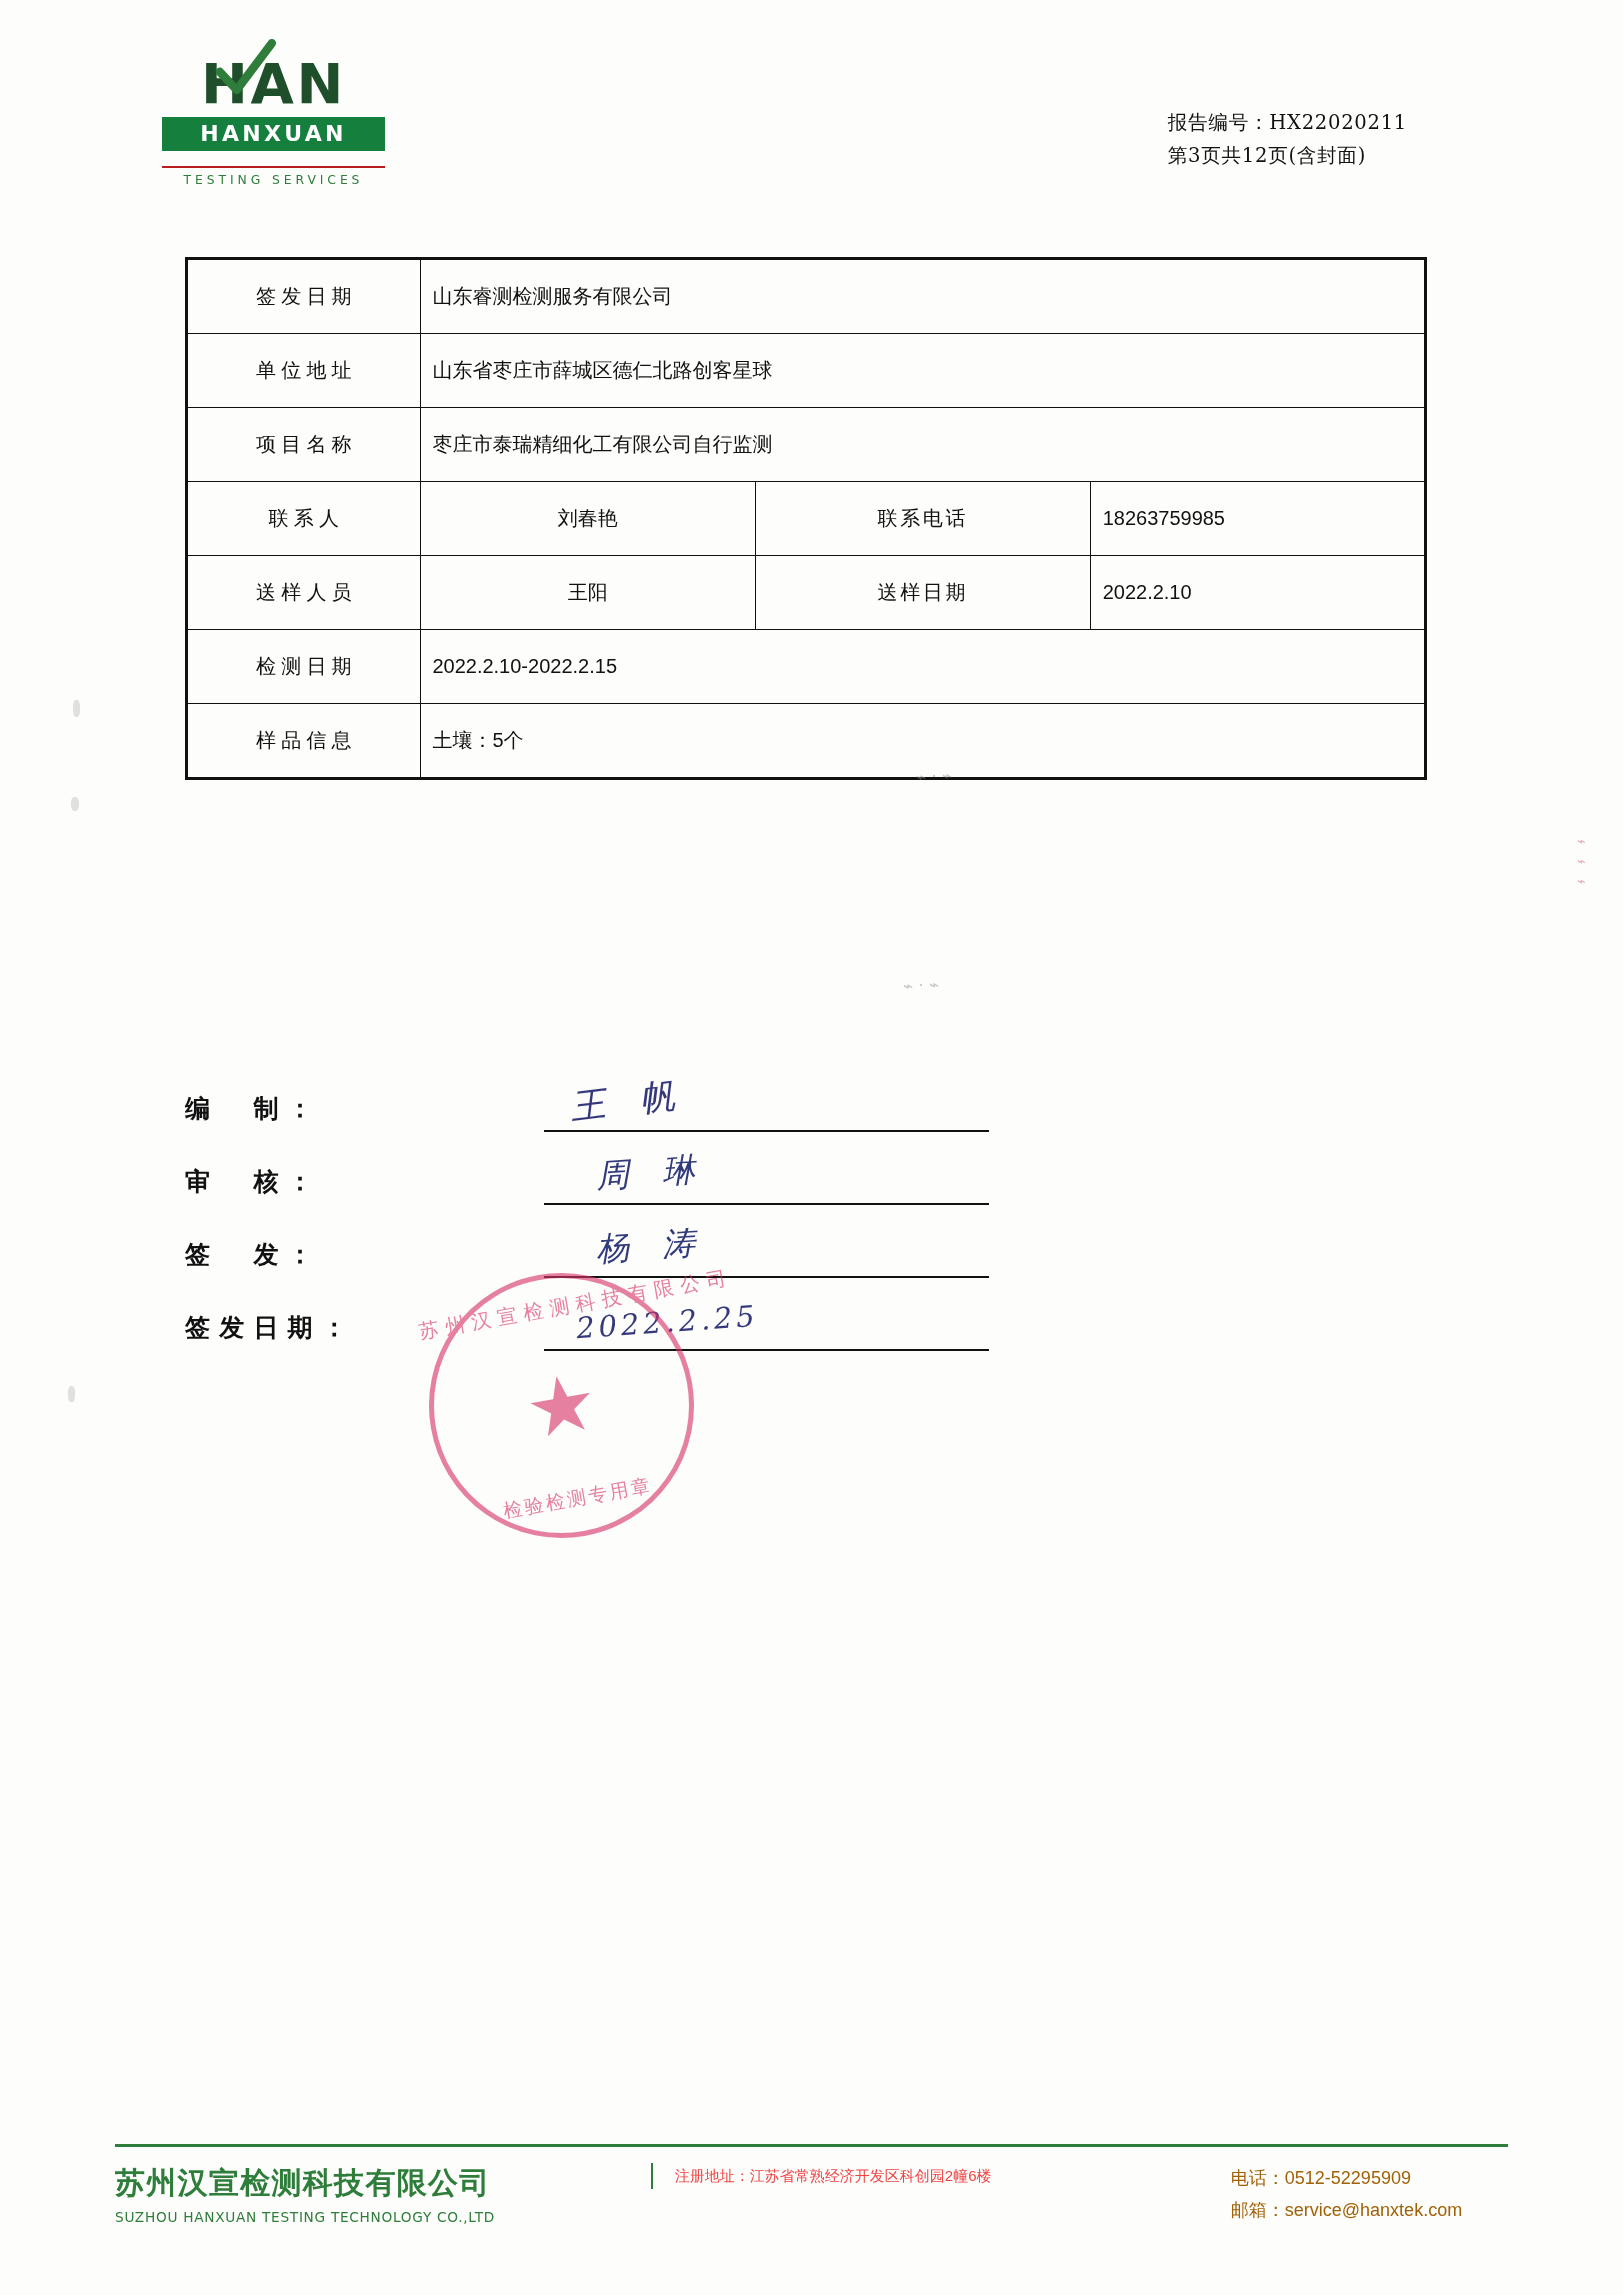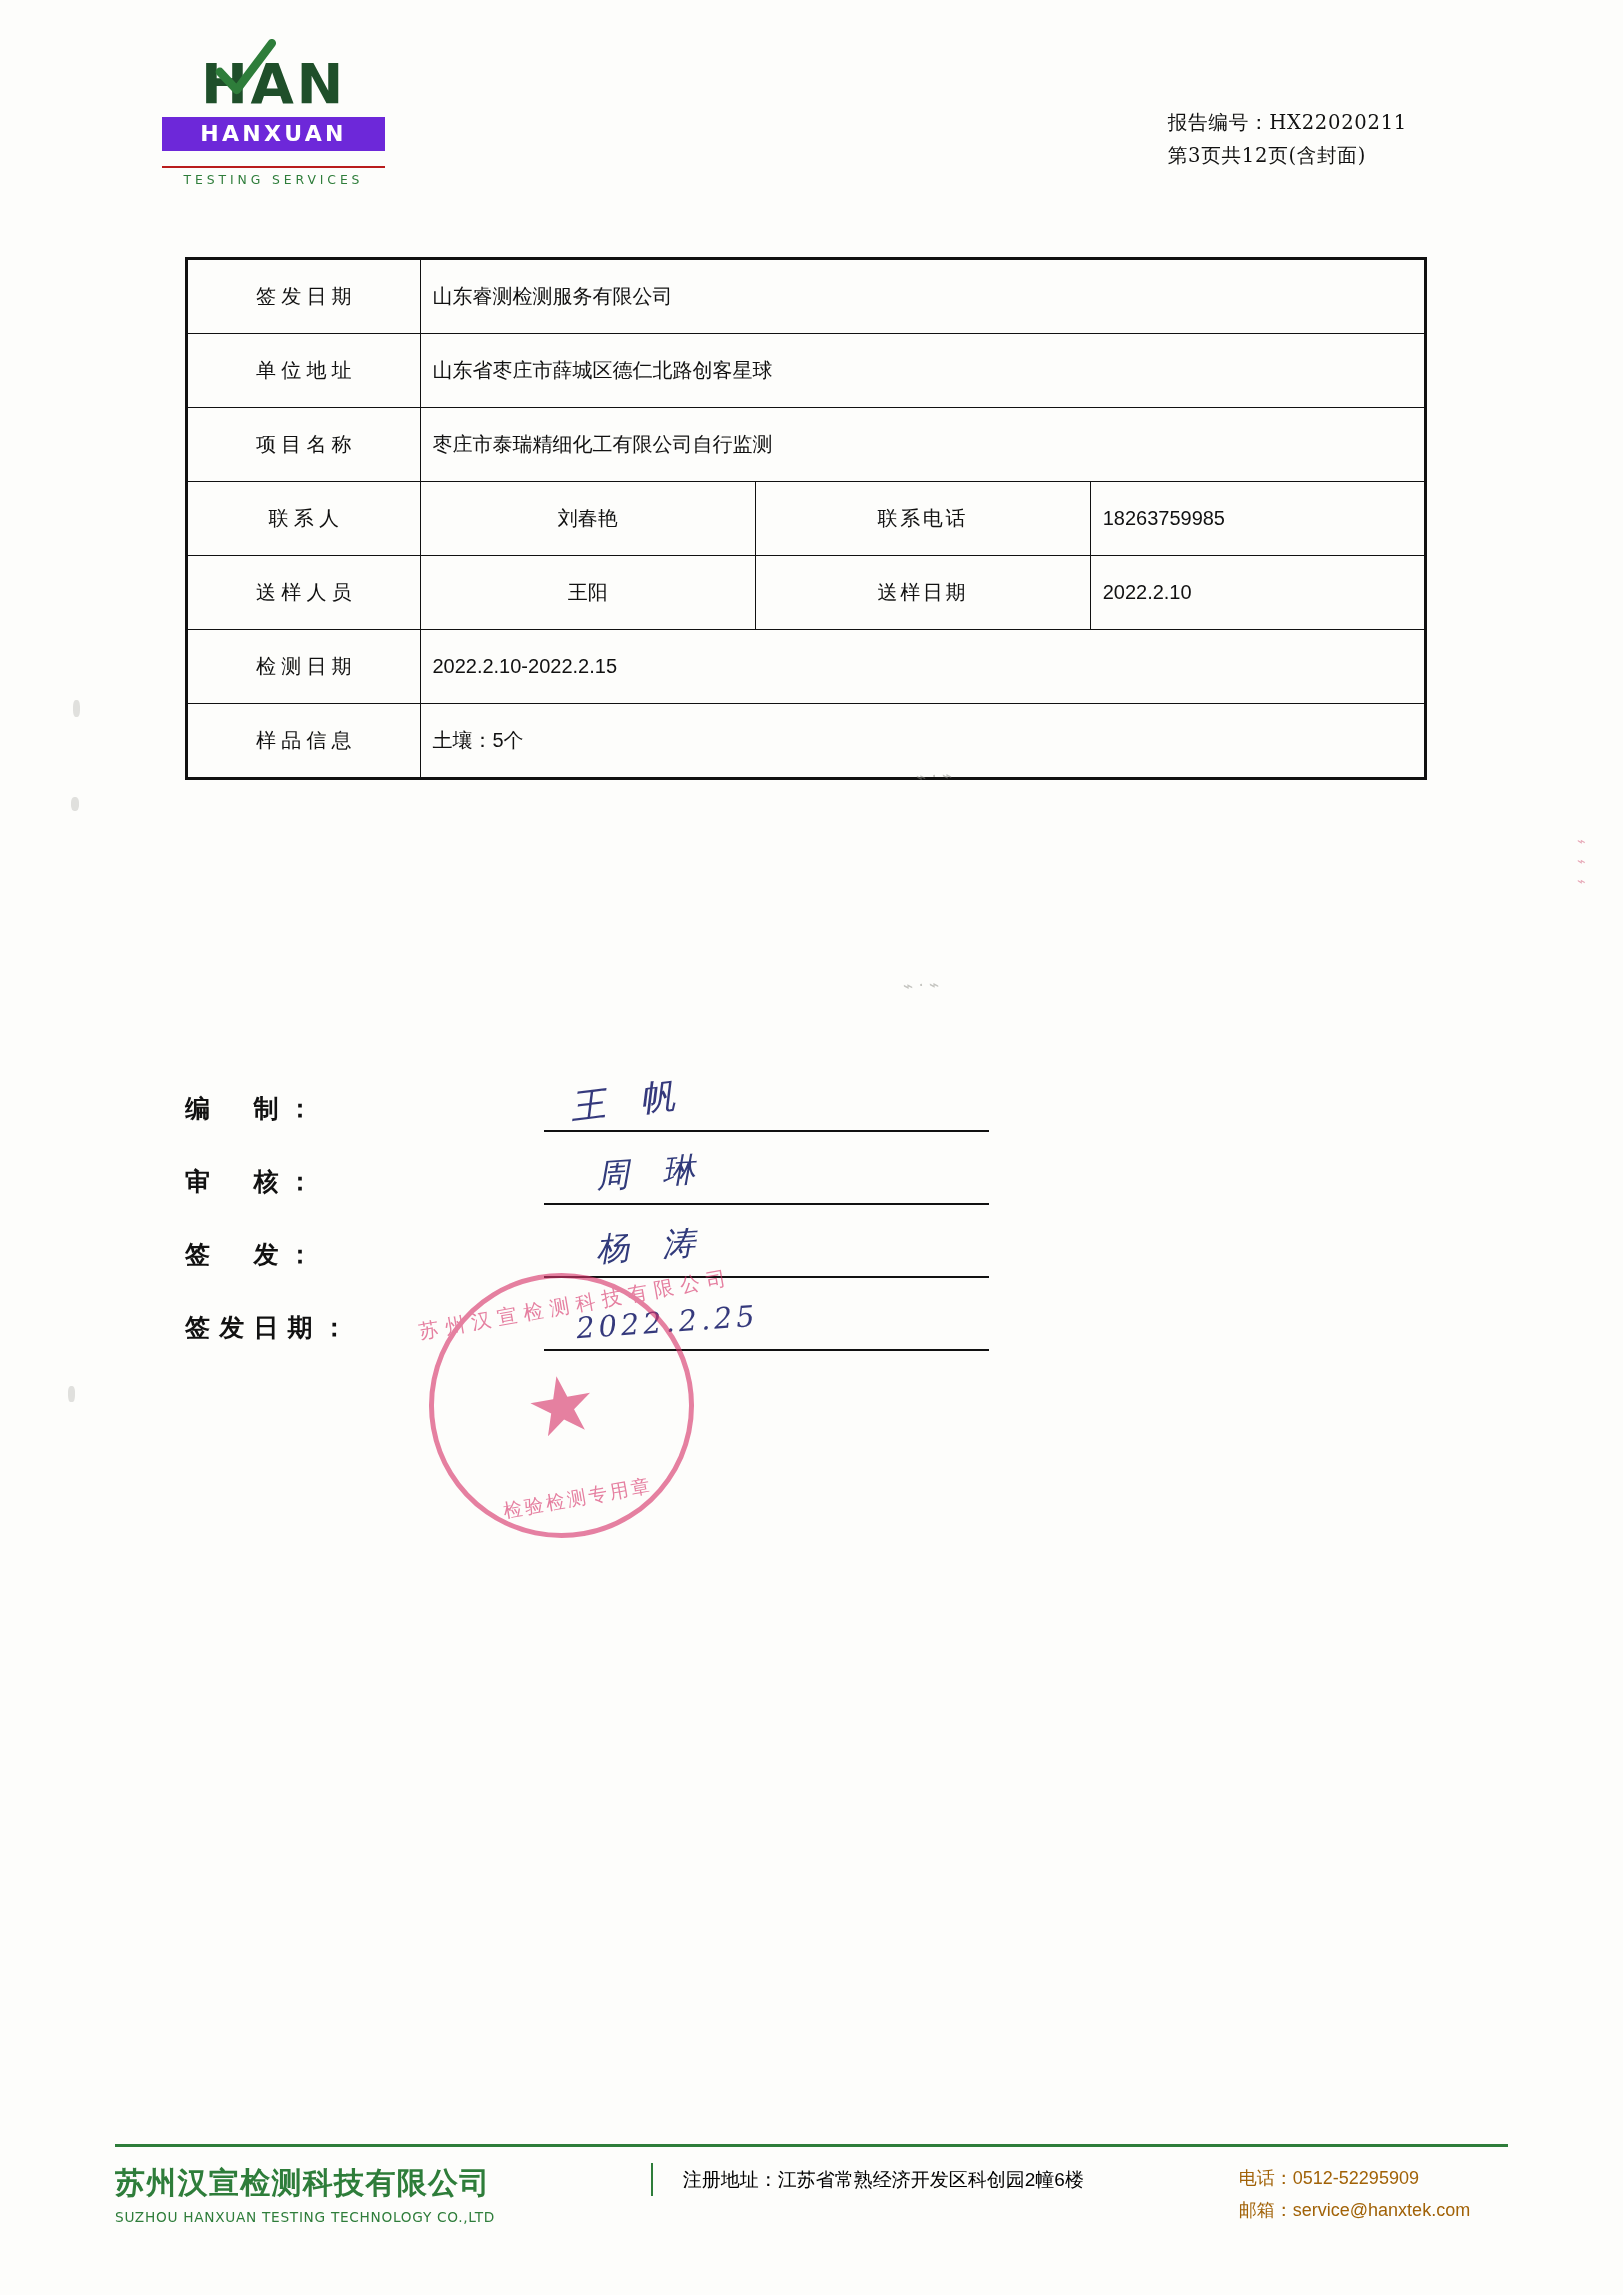--- a/index.html
+++ b/index.html
@@ -49,21 +49,21 @@
   .logo-check {
     position: absolute;
     left: 63px;
     top: -17px;
     width: 65px;
     height: 63px;
     pointer-events: none;
   }
   .logo-bar {
     margin-top: 5.2px;
-    background: #6d28d9;
+    background: #15803d;
     color: #ffffff;
     font-family: "DejaVu Sans", sans-serif;
     font-size: 22px;
     font-weight: bold;
     letter-spacing: 3.3px;
     padding: 3.9px 0 5.2px 0;
     width: 223px;
     margin-left: auto;
     margin-right: auto;
   }
@@ -252,25 +252,25 @@
   }
   .footer-en {
     margin-top: 5.2px;
     font-size: 13.7px;
     color: #2e7d3a;
     font-family: "DejaVu Sans", sans-serif;
     letter-spacing: 0.7px;
   }
   .footer-mid {
     border-left: 2px solid #2e7d3a;
-    padding-left: 30px;
+    padding-left: 22px;
     width: 543px;
-    font-size: 19px;
+    font-size: 15px;
     line-height: 1.75;
-    color: #000000;
+    color: #ef4444;
   }
   .footer-right {
     padding-left: 13px;
     font-size: 18px;
     line-height: 1.75;
     color: #a16207;
   }
 
   
   .speck {

